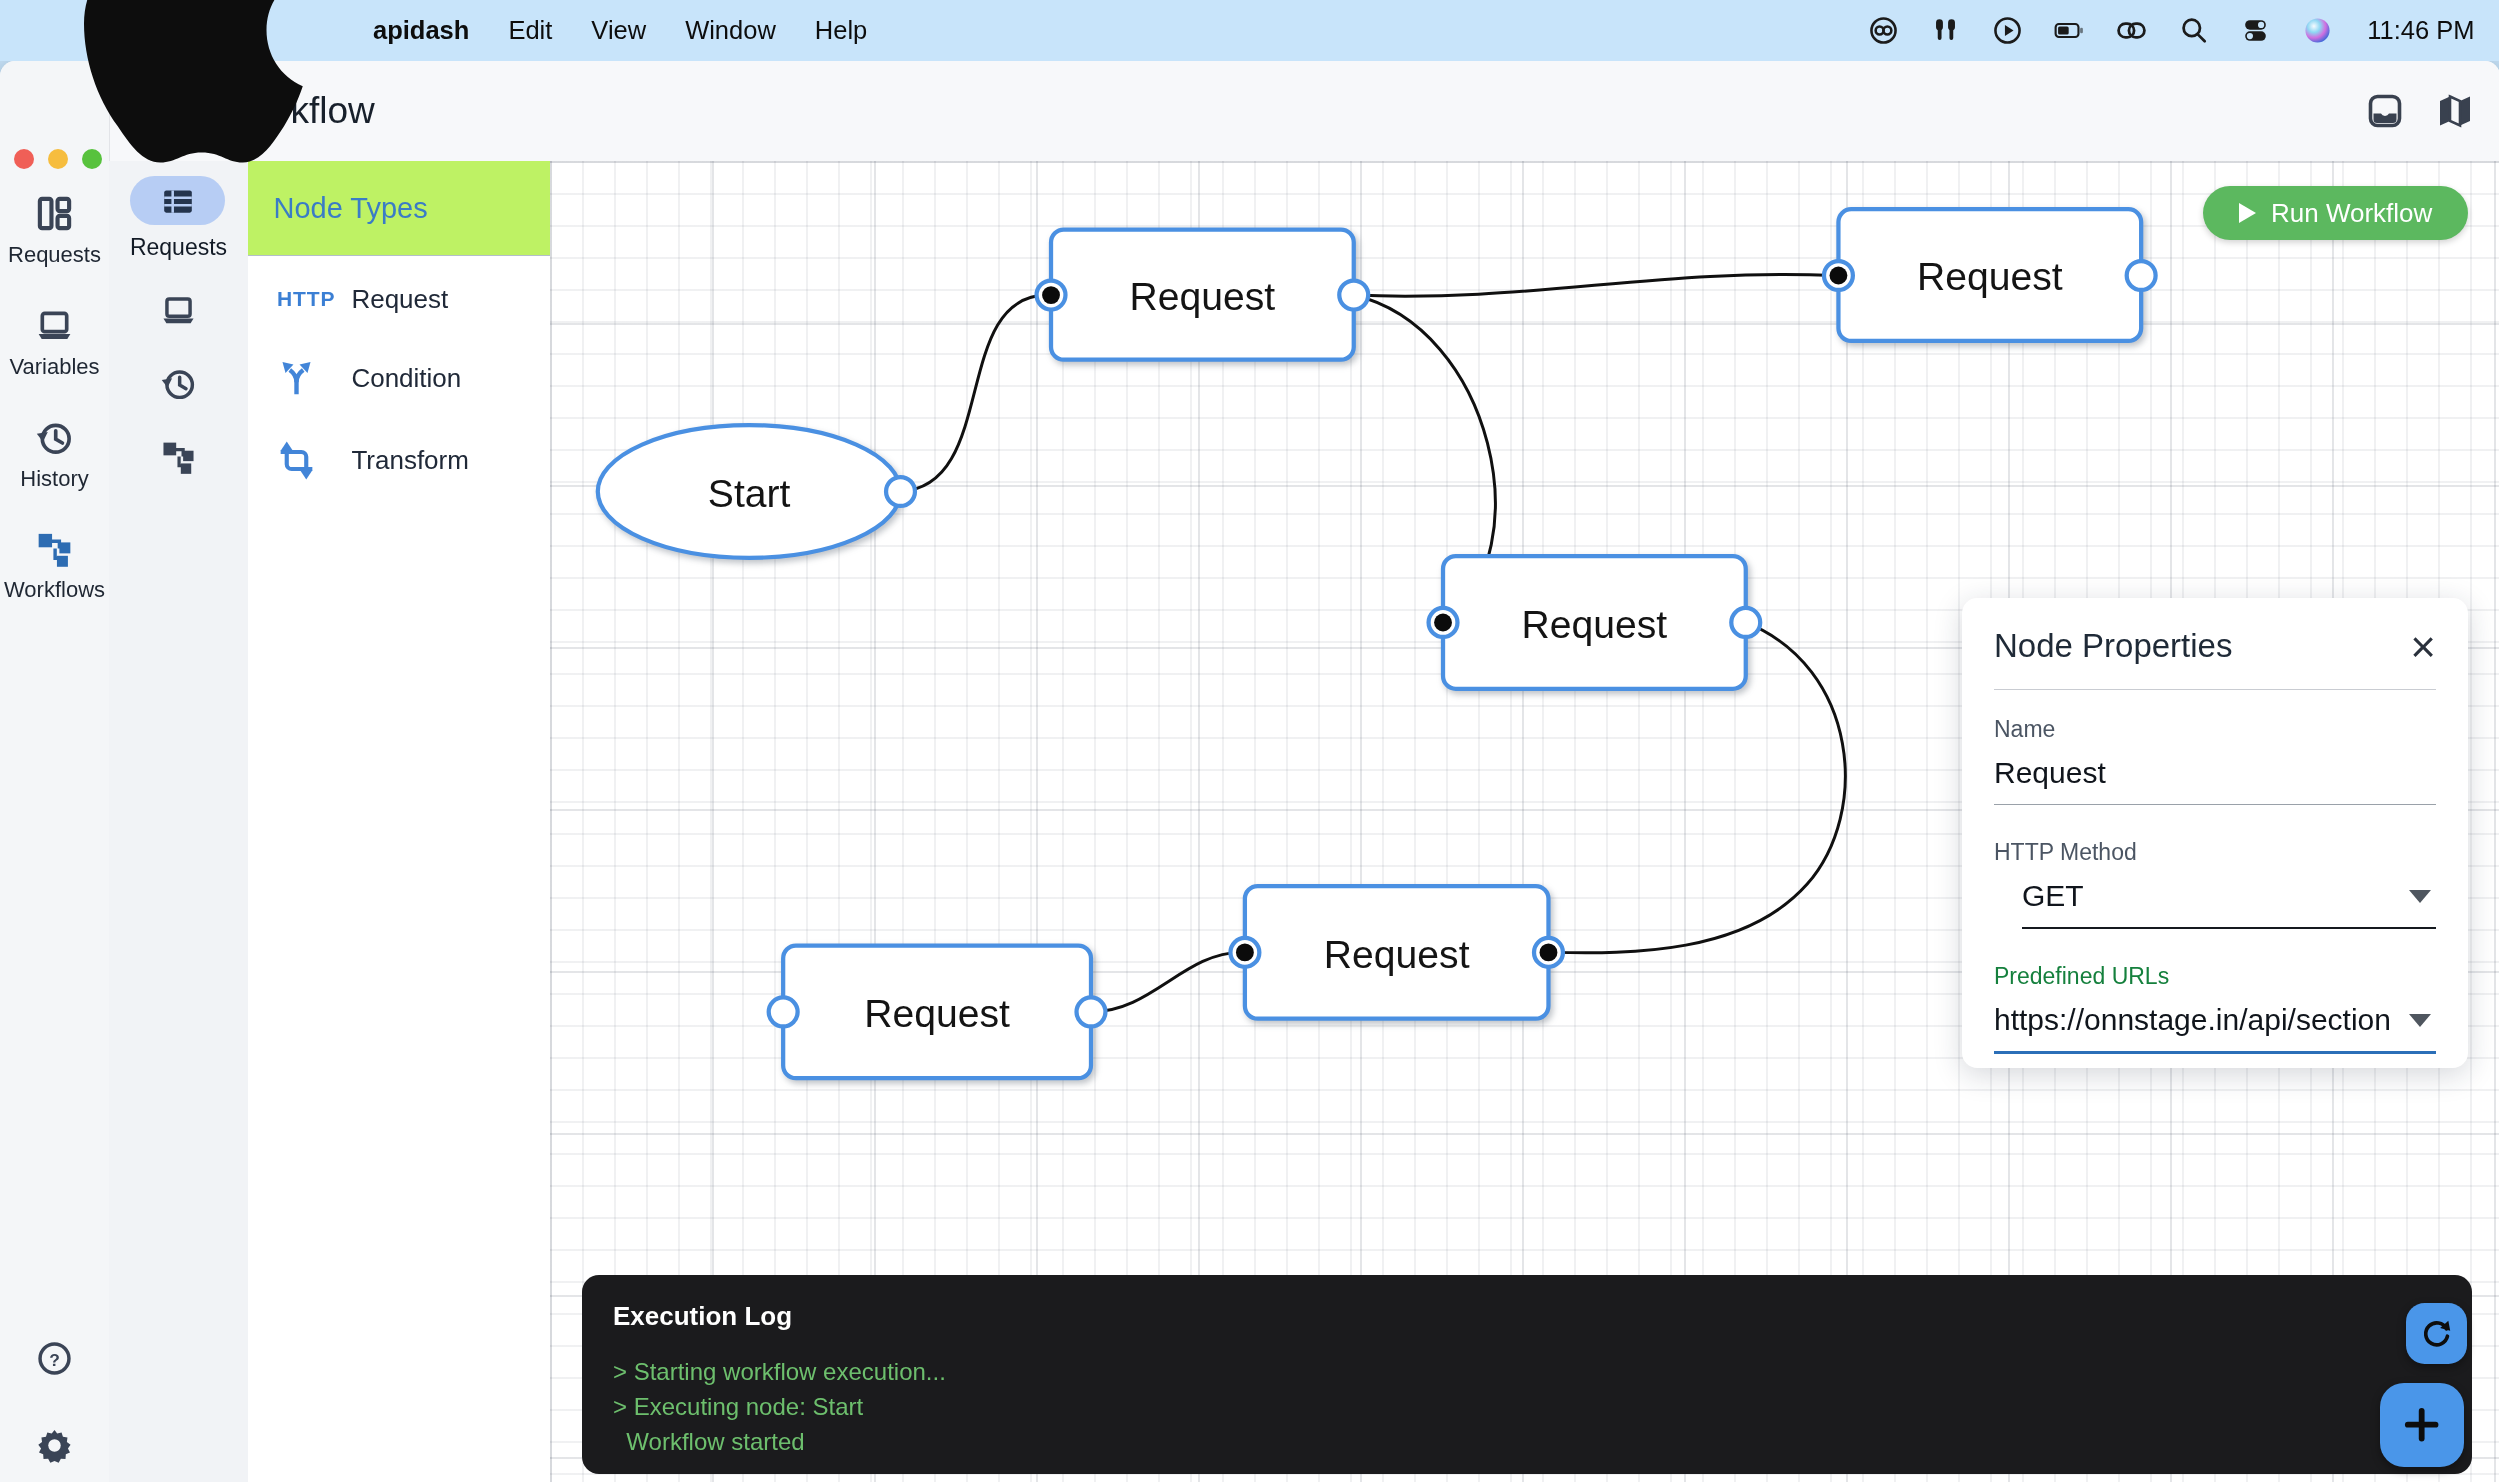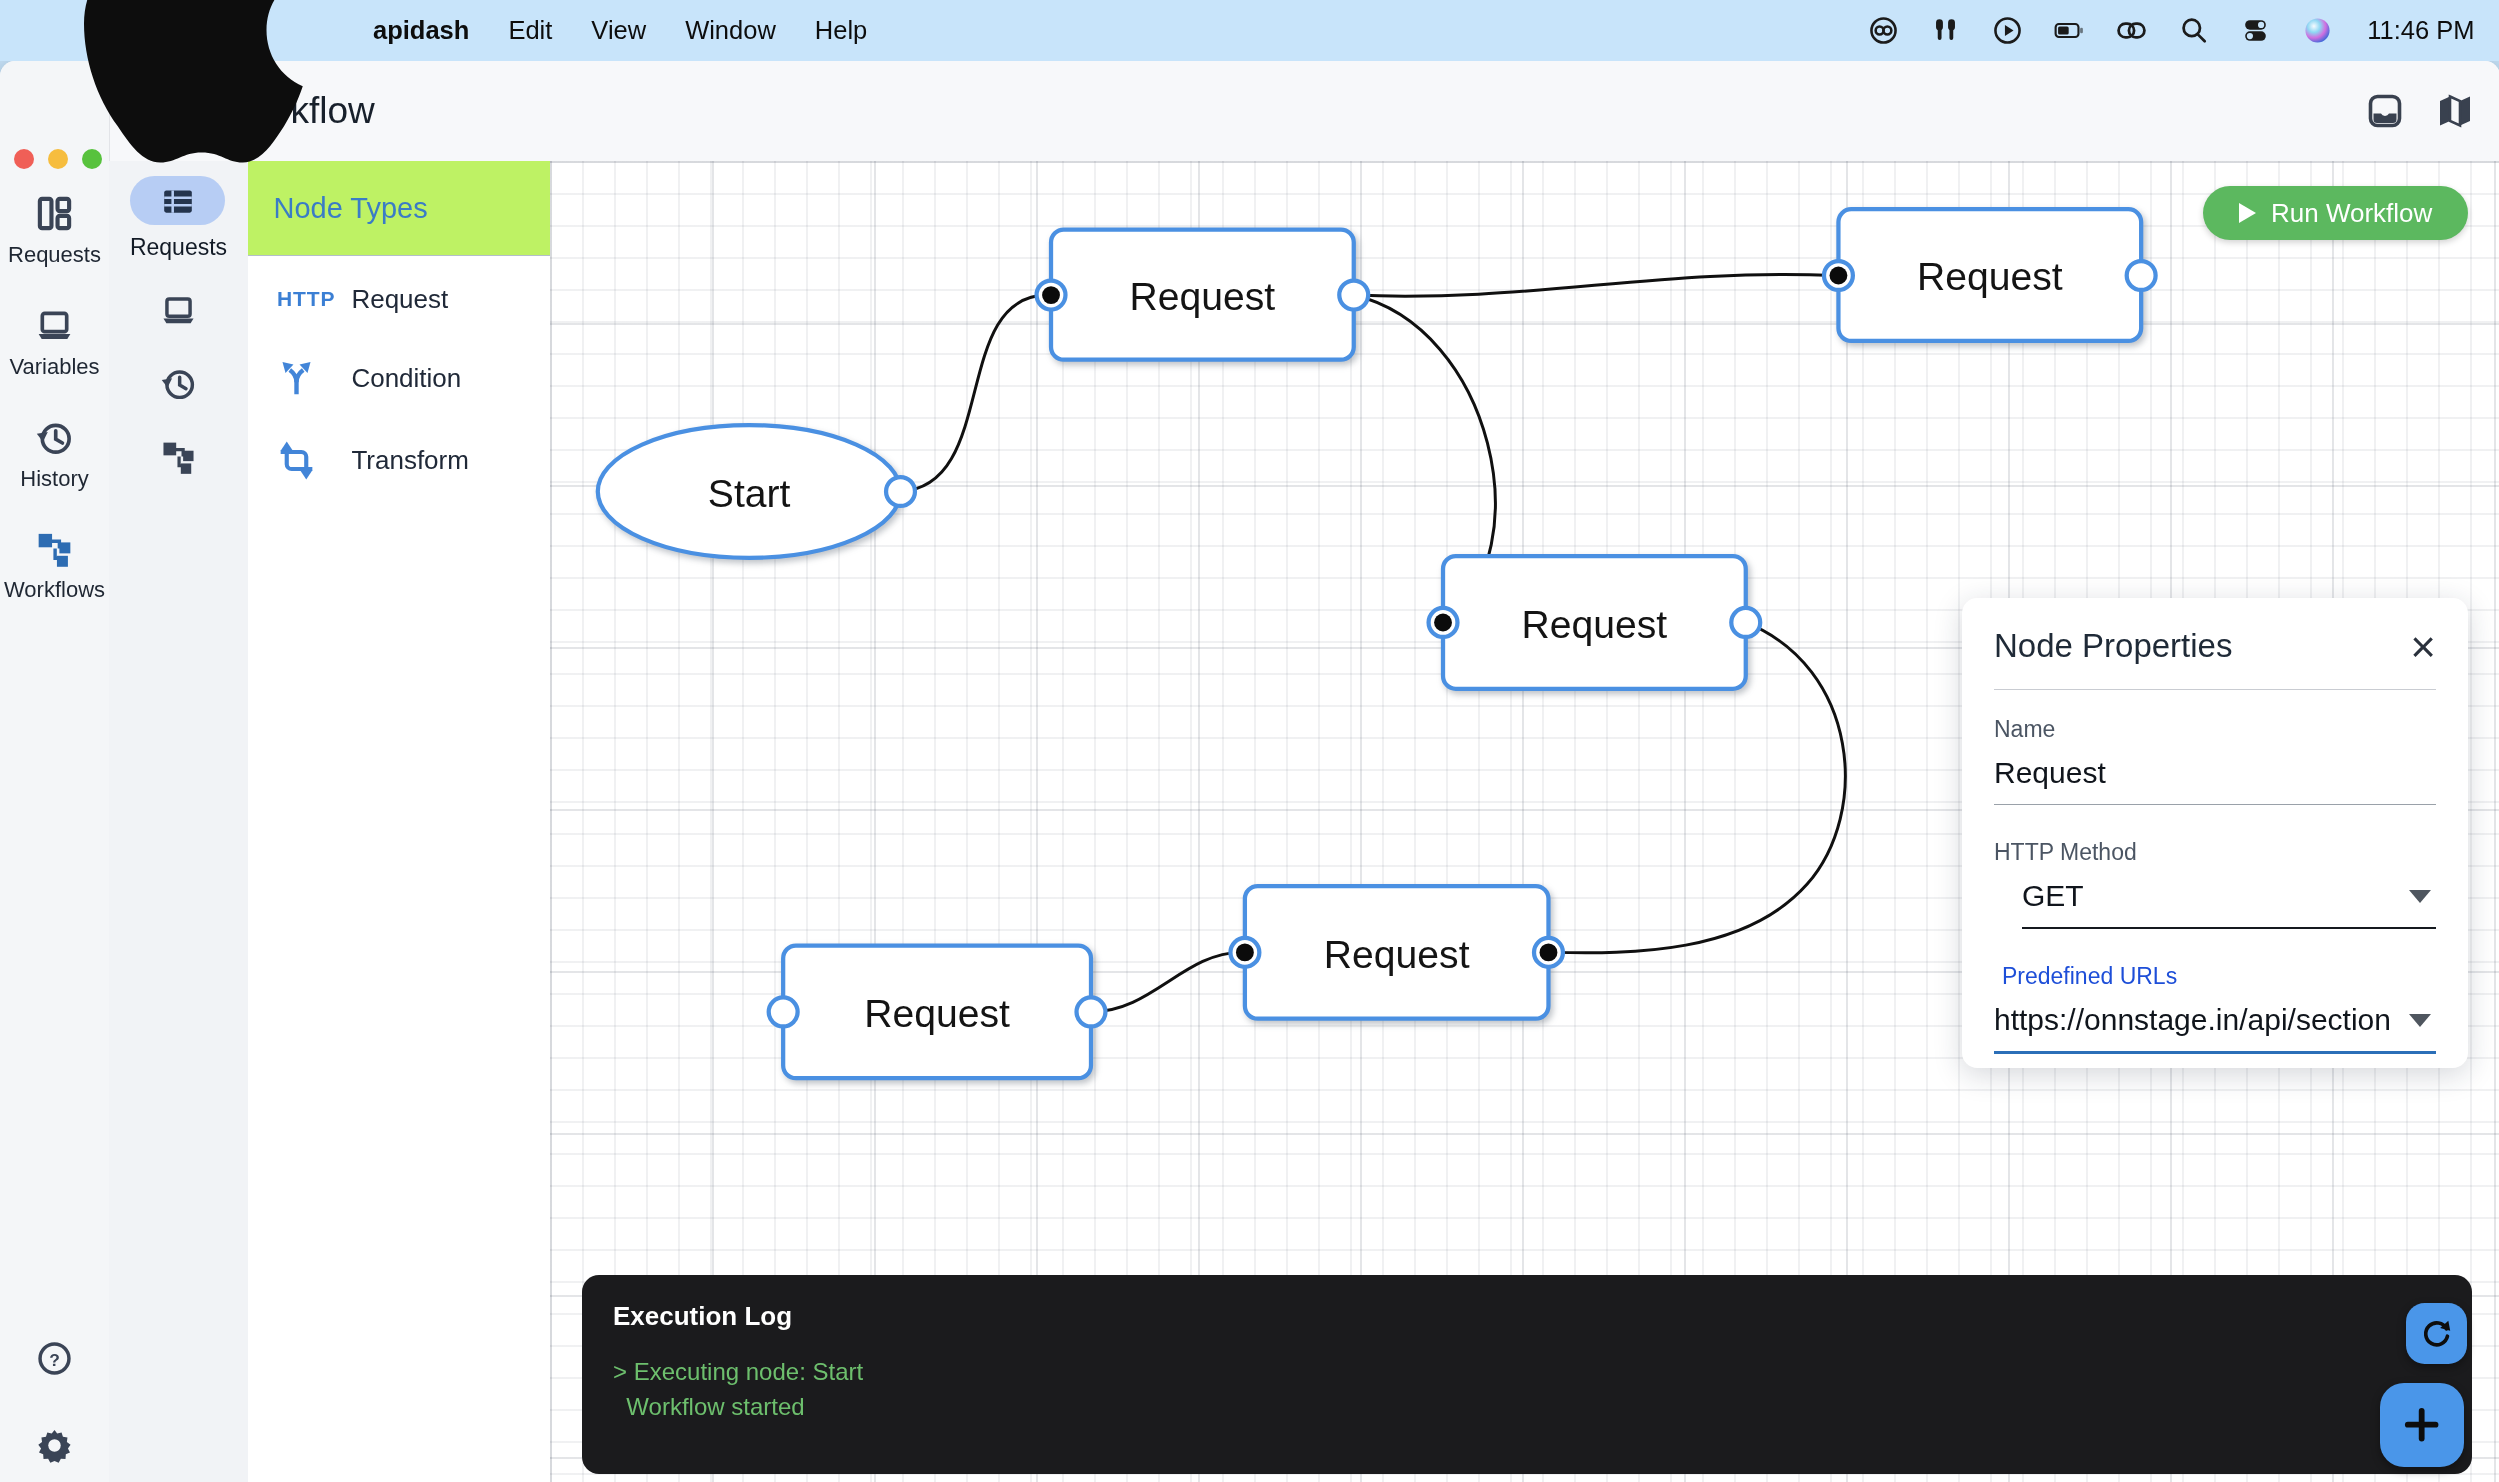--- a/index.html
+++ b/index.html
@@ -93,21 +93,21 @@
     padding:29px 32px 0 32px;}
   #props-titlerow{display:flex;justify-content:space-between;align-items:center;}
   #props-title{font-size:33px;color:#1f2a37;font-weight:500;}
   #props-close{font-size:44px;line-height:31px;color:#2a313c;cursor:default;}
   #props-divider{border-top:1.7px solid #c9ccd2;margin:24px 0 25.5px 0;}
   .field{margin-bottom:34px;}
   .field .flabel{font-size:23px;color:#4b5563;margin-bottom:13.6px;}
   .field .fvalue{font-size:30px;color:#10151c;padding-bottom:13.6px;
     border-bottom:1.7px solid #9aa1a9;display:flex;align-items:center;justify-content:space-between;}
   .field.dark .fvalue{border-bottom:2.6px solid #15191f;margin-left:28px;}
-  .field.blue .flabel{color:#1d4ed8;margin-left:8px;}
+  .field.blue .flabel{color:#15803d;}
   .field.blue .fvalue{border-bottom:3.4px solid #2b6fb8;}
   .caret{width:0;height:0;border-left:11px solid transparent;border-right:11px solid transparent;
     border-top:13.6px solid #4f565f;margin-right:5.1px;}
   
   #log{position:absolute;left:582px;top:1275px;width:1890px;height:199px;background:#1b1b1d;
     border-radius:17px;z-index:4;box-sizing:border-box;padding:25.5px 31px;}
   #log-title{color:#ffffff;font-size:26px;font-weight:600;margin-bottom:22px;}
   .log-line{color:#6dbf6d;font-size:24px;line-height:35px;white-space:pre;}
   
   .fab{position:absolute;background:#4a96e9;z-index:6;display:flex;align-items:center;
@@ -407,20 +407,21 @@
          <span>https://onnstage.in/api/section</span>
           <span class="caret"></span>
        </div>
      </div>
     </div>
 </div>
 
 <div id="log">
   <div id="log-title">Execution Log</div>
   <div id="log-lines">
+      <div class="log-line">&gt; Starting workflow execution...</div>
       <div class="log-line">&gt; Executing node: Start</div>
       <div class="log-line">  Workflow started</div>
     </div>
 </div>
 
 <div class="fab" id="fab-refresh">
     <svg viewBox="0 0 36 36">
       <path d="M29 13 A12 12 0 1 0 30 21" fill="none" stroke="#0d0d0d" stroke-width="4" stroke-linecap="round"></path>
       <polygon points="31,4 33,15 22,12" fill="#0d0d0d"></polygon>
     </svg>

